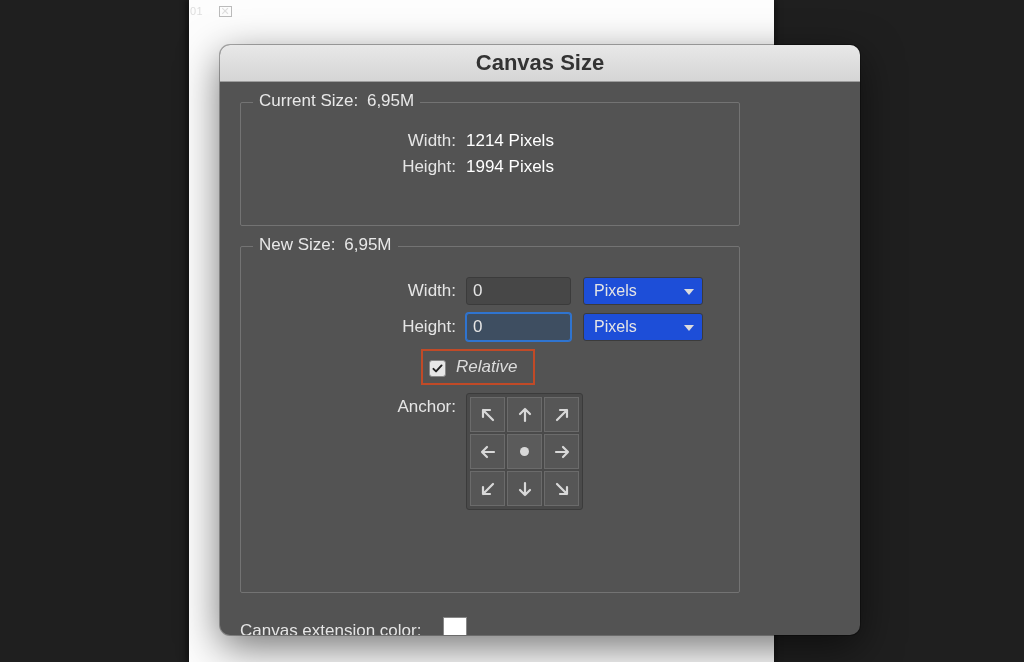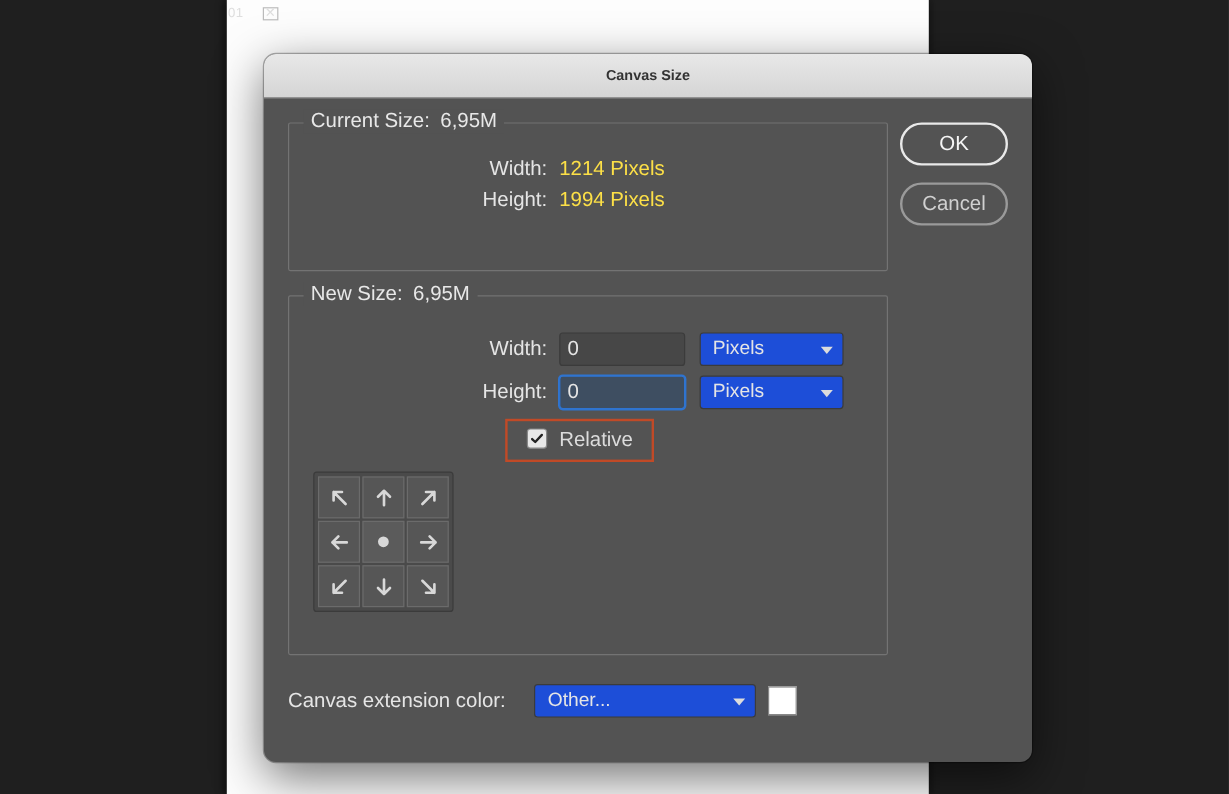--- a/index.html
+++ b/index.html
@@ -54,21 +54,21 @@
   }
   .titlebar {
     height: 37px;
     background: linear-gradient(#e8e8e8,#d5d5d5);
     border-bottom: 1px solid #9c9c9c;
     display: flex;
     align-items: center;
     justify-content: center;
     color: #333;
     font-weight: 600;
-    font-size: 12px;
+    font-size: 22px;
   }
   .body {
     position: relative;
     padding: 20px;
     height: calc(100% - 37px);
   }
   .fieldset {
     border: 1px solid #737373;
     border-radius: 2px;
     position: relative;
@@ -93,26 +93,26 @@
     align-items: center;
     margin: 6px 0;
   }
   .row .lbl {
     width: 205px;
     text-align: right;
     padding-right: 10px;
     color: #e5e5e5;
   }
   .row .val {
-    color: #fde047;
+    color: #ffffff;
   }
 
   .new-size {
     width: 500px;
-    height: 300px;
+    height: 347px;
     padding: 22px 20px 10px;
   }
   .input-row {
     display: flex;
     align-items: center;
     margin: 8px 0;
   }
   .input-row .lbl {
     width: 205px;
     text-align: right;
@@ -156,25 +156,26 @@
     top: 11px;
     width: 0; height: 0;
     border-left: 5px solid transparent;
     border-right: 5px solid transparent;
     border-top: 6px solid #dcdcdc;
   }
   .select.wide { width: 185px; }
 
   .relative-wrap {
     display: flex;
-    align-items: flex-start;
+    align-items: flex-end;
     margin: 8px 0 8px 160px;
     border: 2px solid #c14a27;
-    padding: 6px 16px 6px 16px;
+    padding: 6px 16px 6px 6px;
     width: fit-content;
+    font-style: italic;
   }
   .checkbox {
     width: 17px; height: 17px;
     background: #e7e7e7;
     border: 1px solid #888;
     border-radius: 3px;
     display: inline-flex;
     align-items: center;
     justify-content: center;
     margin-right: 10px;
@@ -213,21 +214,21 @@
     background: #5b5b5b;
   }
   .anchor-cell .dot {
     width: 9px; height: 9px; border-radius: 50%;
     background: #d8d8d8;
   }
   .arrow-svg { display: block; }
 
   .ext-row {
     display: flex;
-    align-items: center;
+    align-items: flex-end;
     margin-top: 24px;
   }
   .ext-row .lbl2 {
     color: #e5e5e5;
     margin-right: 12px;
   }
   .swatch {
     width: 24px; height: 24px;
     background: #fff;
     border: 1px solid #888;
@@ -267,28 +268,20 @@
   <span>01</span>
   <span class="xicon">✕</span>
 </div>
 
 <div class="dialog">
   <div class="titlebar">
     <span>Canvas Size</span>
   </div>
   <div class="body">
 
-    <div class="btn-col">
-      <div class="btn primary">
-        <span>OK</span>
-      </div>
-      <div class="btn secondary">
-        <span>Cancel</span>
-      </div>
-    </div>
 
     <div class="fieldset current-size">
       <div class="legend">
         <span>Current Size:</span>
         <span style="margin-left:4px;">6,95M</span>
       </div>
       <div class="row">
         <span class="lbl">Width:</span>
         <span class="val">1214 Pixels</span>
       </div>
@@ -323,20 +316,21 @@
       <div class="relative-wrap">
         <span class="checkbox">
           <svg viewBox="0 0 16 16">
               <path d="M3 8.5 L6.2 11.5 L13 4.2" stroke="#222" stroke-width="2.4" fill="none" stroke-linecap="round" stroke-linejoin="round"></path>
             </svg>
         </span>
         <span>Relative</span>
       </div>
 
       <div class="anchor-row">
+        <span class="lbl">Anchor:</span>
         <div class="anchor-grid">
           <div class="anchor-cell">
               <svg class="arrow-svg" width="22" height="22">
                 <path d="M16 16 L6 6 M6 6 L6 13 M6 6 L13 6" stroke="#d8d8d8" stroke-width="2.2" fill="none" stroke-linecap="round"></path>
               </svg>
             </div>
           <div class="anchor-cell">
               <svg class="arrow-svg" width="22" height="22">
                 <path d="M11 17 L11 5 M11 5 L6 10 M11 5 L16 10" stroke="#d8d8d8" stroke-width="2.2" fill="none" stroke-linecap="round"></path>
               </svg>
@@ -373,20 +367,17 @@
               <svg class="arrow-svg" width="22" height="22">
                 <path d="M6 6 L16 16 M16 16 L9 16 M16 16 L16 9" stroke="#d8d8d8" stroke-width="2.2" fill="none" stroke-linecap="round"></path>
               </svg>
             </div>
         </div>
       </div>
     </div>
 
     <div class="ext-row">
       <span class="lbl2">Canvas extension color:</span>
-      <div class="select wide">
-        <span>Other...</span>
-      </div>
       <div class="swatch"></div>
     </div>
 
   </div>
 </div>
 
 </body></html>

